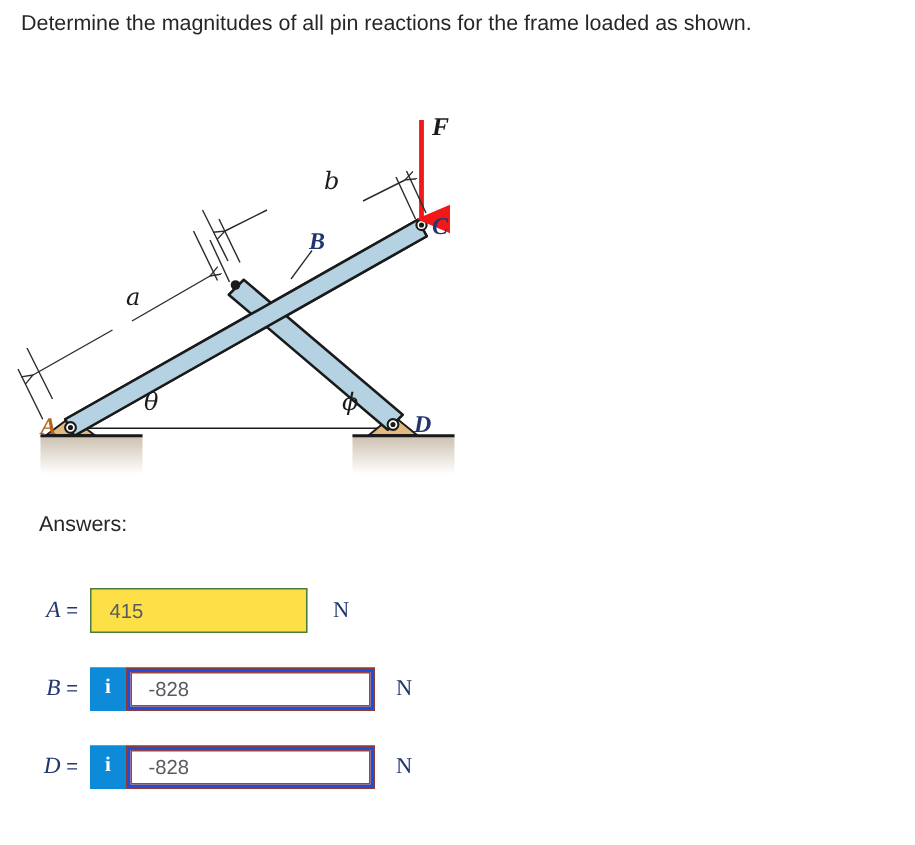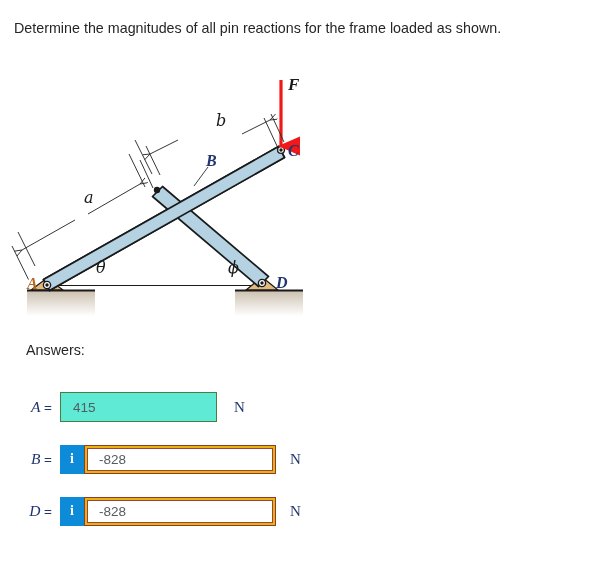--- a/index.html
+++ b/index.html
@@ -16,21 +16,20 @@
     overflow: hidden;
     position: relative;
   }
 
   
   #problem-statement {
     position: absolute;
     left: 14px;
     top: 6px;
     width: 588px;
-    margin-top: 12px;
   }
   .stmt-line {
     font-size: 14.3px;
     line-height: 21px;
     color: #262626;
     white-space: nowrap;
   }
   .stmt-line .var {
     font-family: "Liberation Serif", serif;
     font-style: italic;
@@ -92,25 +91,25 @@
   }
   .answer-label .eq {
     font-style: normal;
     font-family: "Liberation Sans", sans-serif;
     font-size: 13.5px;
     color: #22356f;
   }
 
   
   .field-correct {
-    width: 157px;
+    width: 145px;
     height: 30px;
     box-sizing: border-box;
     border: 1px solid #4b7d3f;
-    background: #5eead4;
+    background: #fde047;
     display: flex;
     align-items: center;
     padding-left: 12px;
     font-size: 13.5px;
     color: #555b61;
     font-family: "Liberation Sans", sans-serif;
   }
 
   
   .field-group {
@@ -126,24 +125,24 @@
     display: flex;
     align-items: center;
     justify-content: center;
     color: #ffffff;
     font-family: "Liberation Serif", serif;
     font-weight: bold;
     font-size: 14px;
     cursor: pointer;
   }
   .field-wrong {
-    width: 192px;
+    width: 166px;
     box-sizing: border-box;
     border: 1px solid #8d3b38;
-    background: #eab308;
+    background: #1d4ed8;
     padding: 2px;
     display: flex;
     justify-content: flex-end;
   }
   .field-wrong-inner {
     flex: 1;
     box-sizing: border-box;
     border: 1px solid #9b4440;
     background: #ffffff;
     display: flex;

